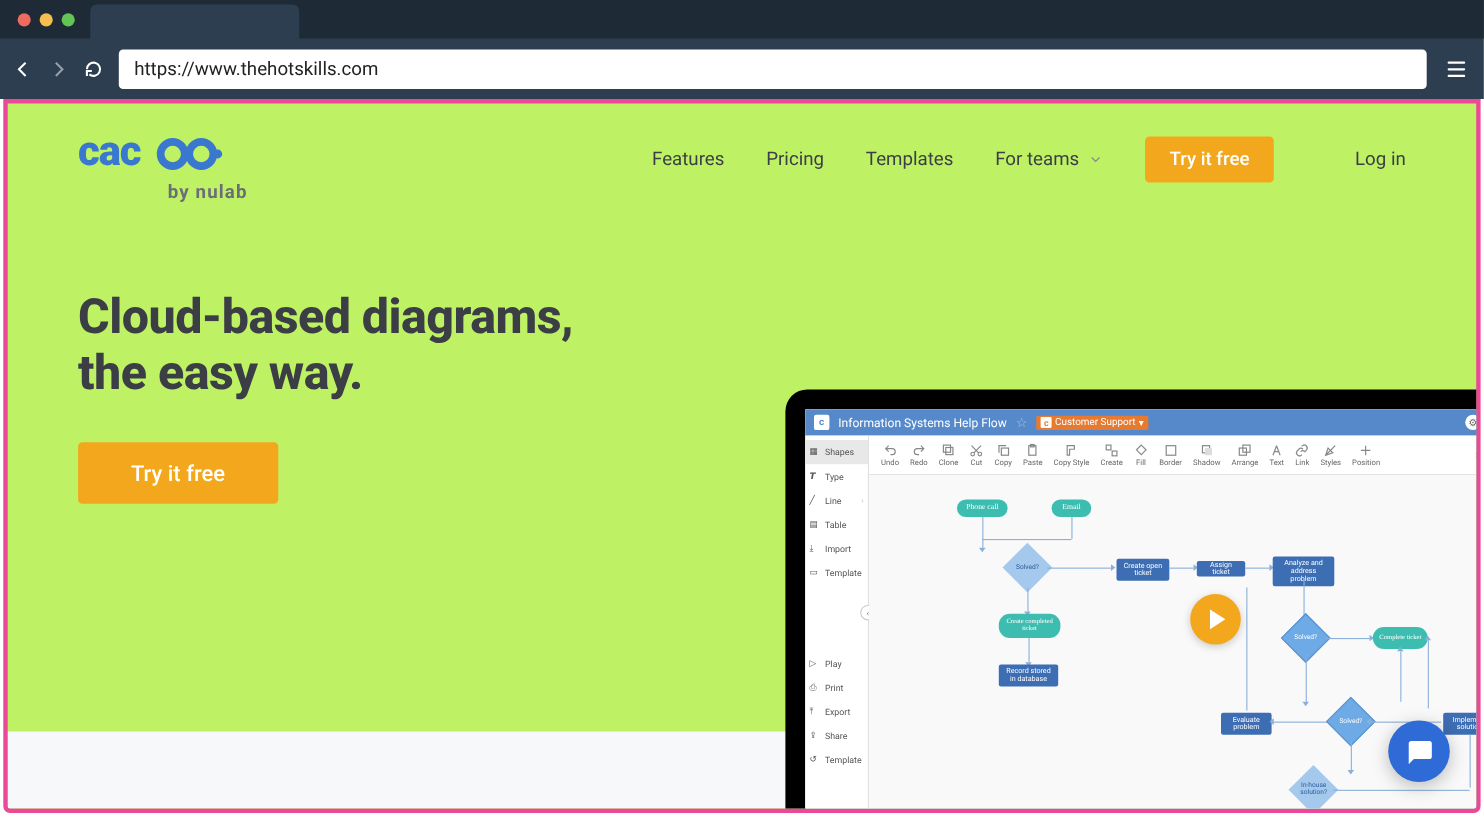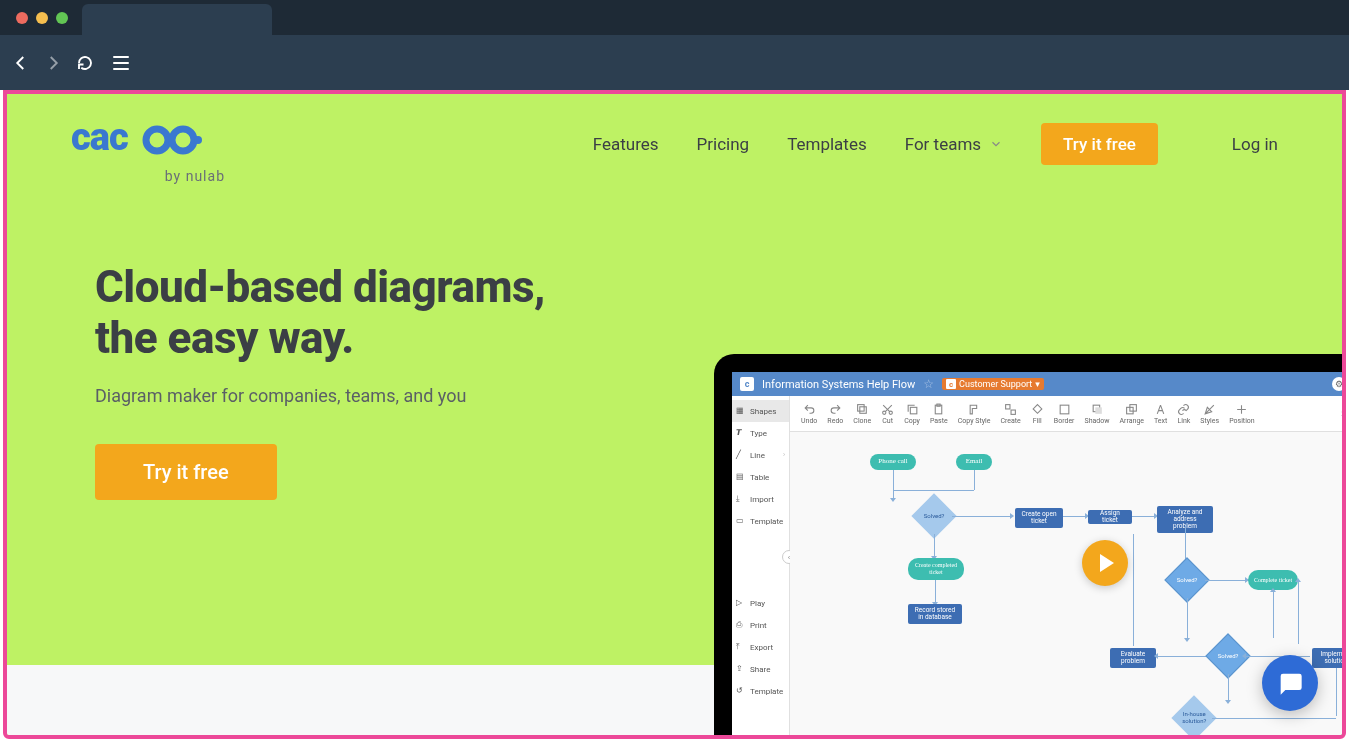--- a/index.html
+++ b/index.html
@@ -19,31 +19,31 @@
   .url-bar { flex: 1; background: #fff; height: 36px; border-radius: 4px; display: flex; align-items: center; padding: 0 14px; color: #222; font-size: 17px; }
   .menu-icon { width: 26px; height: 26px; display: flex; flex-direction: column; gap: 4px; align-items: center; justify-content: center; }
   .menu-icon span { width: 16px; height: 2px; background: #fff; border-radius: 1px; }
 
   
   .page { position: absolute; top: 90px; left: 3px; right: 3px; bottom: 3px; background: #bef264; border: 4px solid #ec4899; border-radius: 0 0 6px 6px; overflow: hidden; }
 
   
   .site-header { display: flex; align-items: center; padding: 24px 64px 12px 64px; }
   .logo { color: #3a78d0; font-size: 42px; font-weight: 700; letter-spacing: 1px; position: relative; }
-  .logo-sub { font-size: 14px; color: #6a6f77; position: absolute; right: -4px; bottom: -14px; font-weight: 400; }
+  .logo-sub { font-size: 17px; color: #6a6f77; position: absolute; right: -4px; bottom: -14px; font-weight: 700; }
   .nav-spacer { flex: 1; }
   .nav-links { display: flex; gap: 38px; align-items: center; }
   .nav-link { color: #3b3f45; font-size: 17px; font-weight: 400; cursor: pointer; display: flex; align-items: center; gap: 8px; }
   .chevron-down { width: 14px; height: 14px; }
   .btn-primary { background: #f3a71c; color: #fff; padding: 11px 22px; border-radius: 4px; font-size: 17px; font-weight: 500; cursor: pointer; border: none; }
   .login-link { margin-left: 36px; color: #3b3f45; font-size: 17px; cursor: pointer; }
 
   
   .hero { display: flex; padding: 80px 64px 0 64px; position: relative; }
-  .hero-left { flex: 0 0 520px; margin-left: 24px; }
+  .hero-left { flex: 0 0 520px; }
   .hero-title { font-size: 44px; font-weight: 800; color: #3b3f45; line-height: 1.15; letter-spacing: -0.5px; }
   .hero-sub { margin-top: 22px; color: #5a5f66; font-size: 18px; font-weight: 400; }
   .hero-cta { margin-top: 38px; }
   .btn-cta { background: #f3a71c; color: #fff; padding: 16px 48px; border-radius: 4px; font-size: 20px; font-weight: 500; cursor: pointer; border: none; }
 
   
   .device { position: absolute; right: -12px; top: 260px; width: 640px; height: 420px; background: #000; border-radius: 20px 0 0 0; padding: 18px 0 0 18px; }
   .device-screen { width: 100%; height: 100%; background: #f7f7f7; border-radius: 0; overflow: hidden; display: flex; flex-direction: column; }
 
   .app-topbar { height: 24px; background: #5689c9; display: flex; align-items: center; padding: 0 8px; gap: 8px; font-size: 10px; color: #fff; }
@@ -118,20 +118,23 @@
     <div class="nav-arrow" style="opacity:.5">
       <svg viewBox="0 0 24 24" width="18" height="18" fill="none" stroke="#fff" stroke-width="2.5">
           <path d="M9 4l8 8-8 8"></path>
         </svg>
     </div>
     <div class="nav-arrow">
       <svg viewBox="0 0 24 24" width="18" height="18" fill="none" stroke="#fff" stroke-width="2.5">
           <path d="M4 12a8 8 0 1 1 3 6.2M4 20l0-6 6 0"></path>
         </svg>
     </div>
+    <div class="url-bar">
+      <span>https://www.thehotskills.com</span>
+    </div>
     <div class="menu-icon">
       <span></span>
         <span></span>
         <span></span>
     </div>
   </div>
 </div>
 
 <div class="page">
 
@@ -159,21 +162,20 @@
           </svg>
       </a>
       <button class="btn-primary">Try it free</button>
       <a class="login-link">Log in</a>
     </nav>
   </header>
 
   <section class="hero">
     <div class="hero-left">
       <h1 class="hero-title">Cloud-based diagrams, the easy way.</h1>
-      <p class="hero-sub">Diagram maker for companies, teams, and you</p>
       <div class="hero-cta">
         <button class="btn-cta">Try it free</button>
       </div>
     </div>
   </section>
 
   <div class="device">
     <div class="device-screen" style="position:relative">
       <div class="app-topbar">
         <div class="app-badge">c</div>

